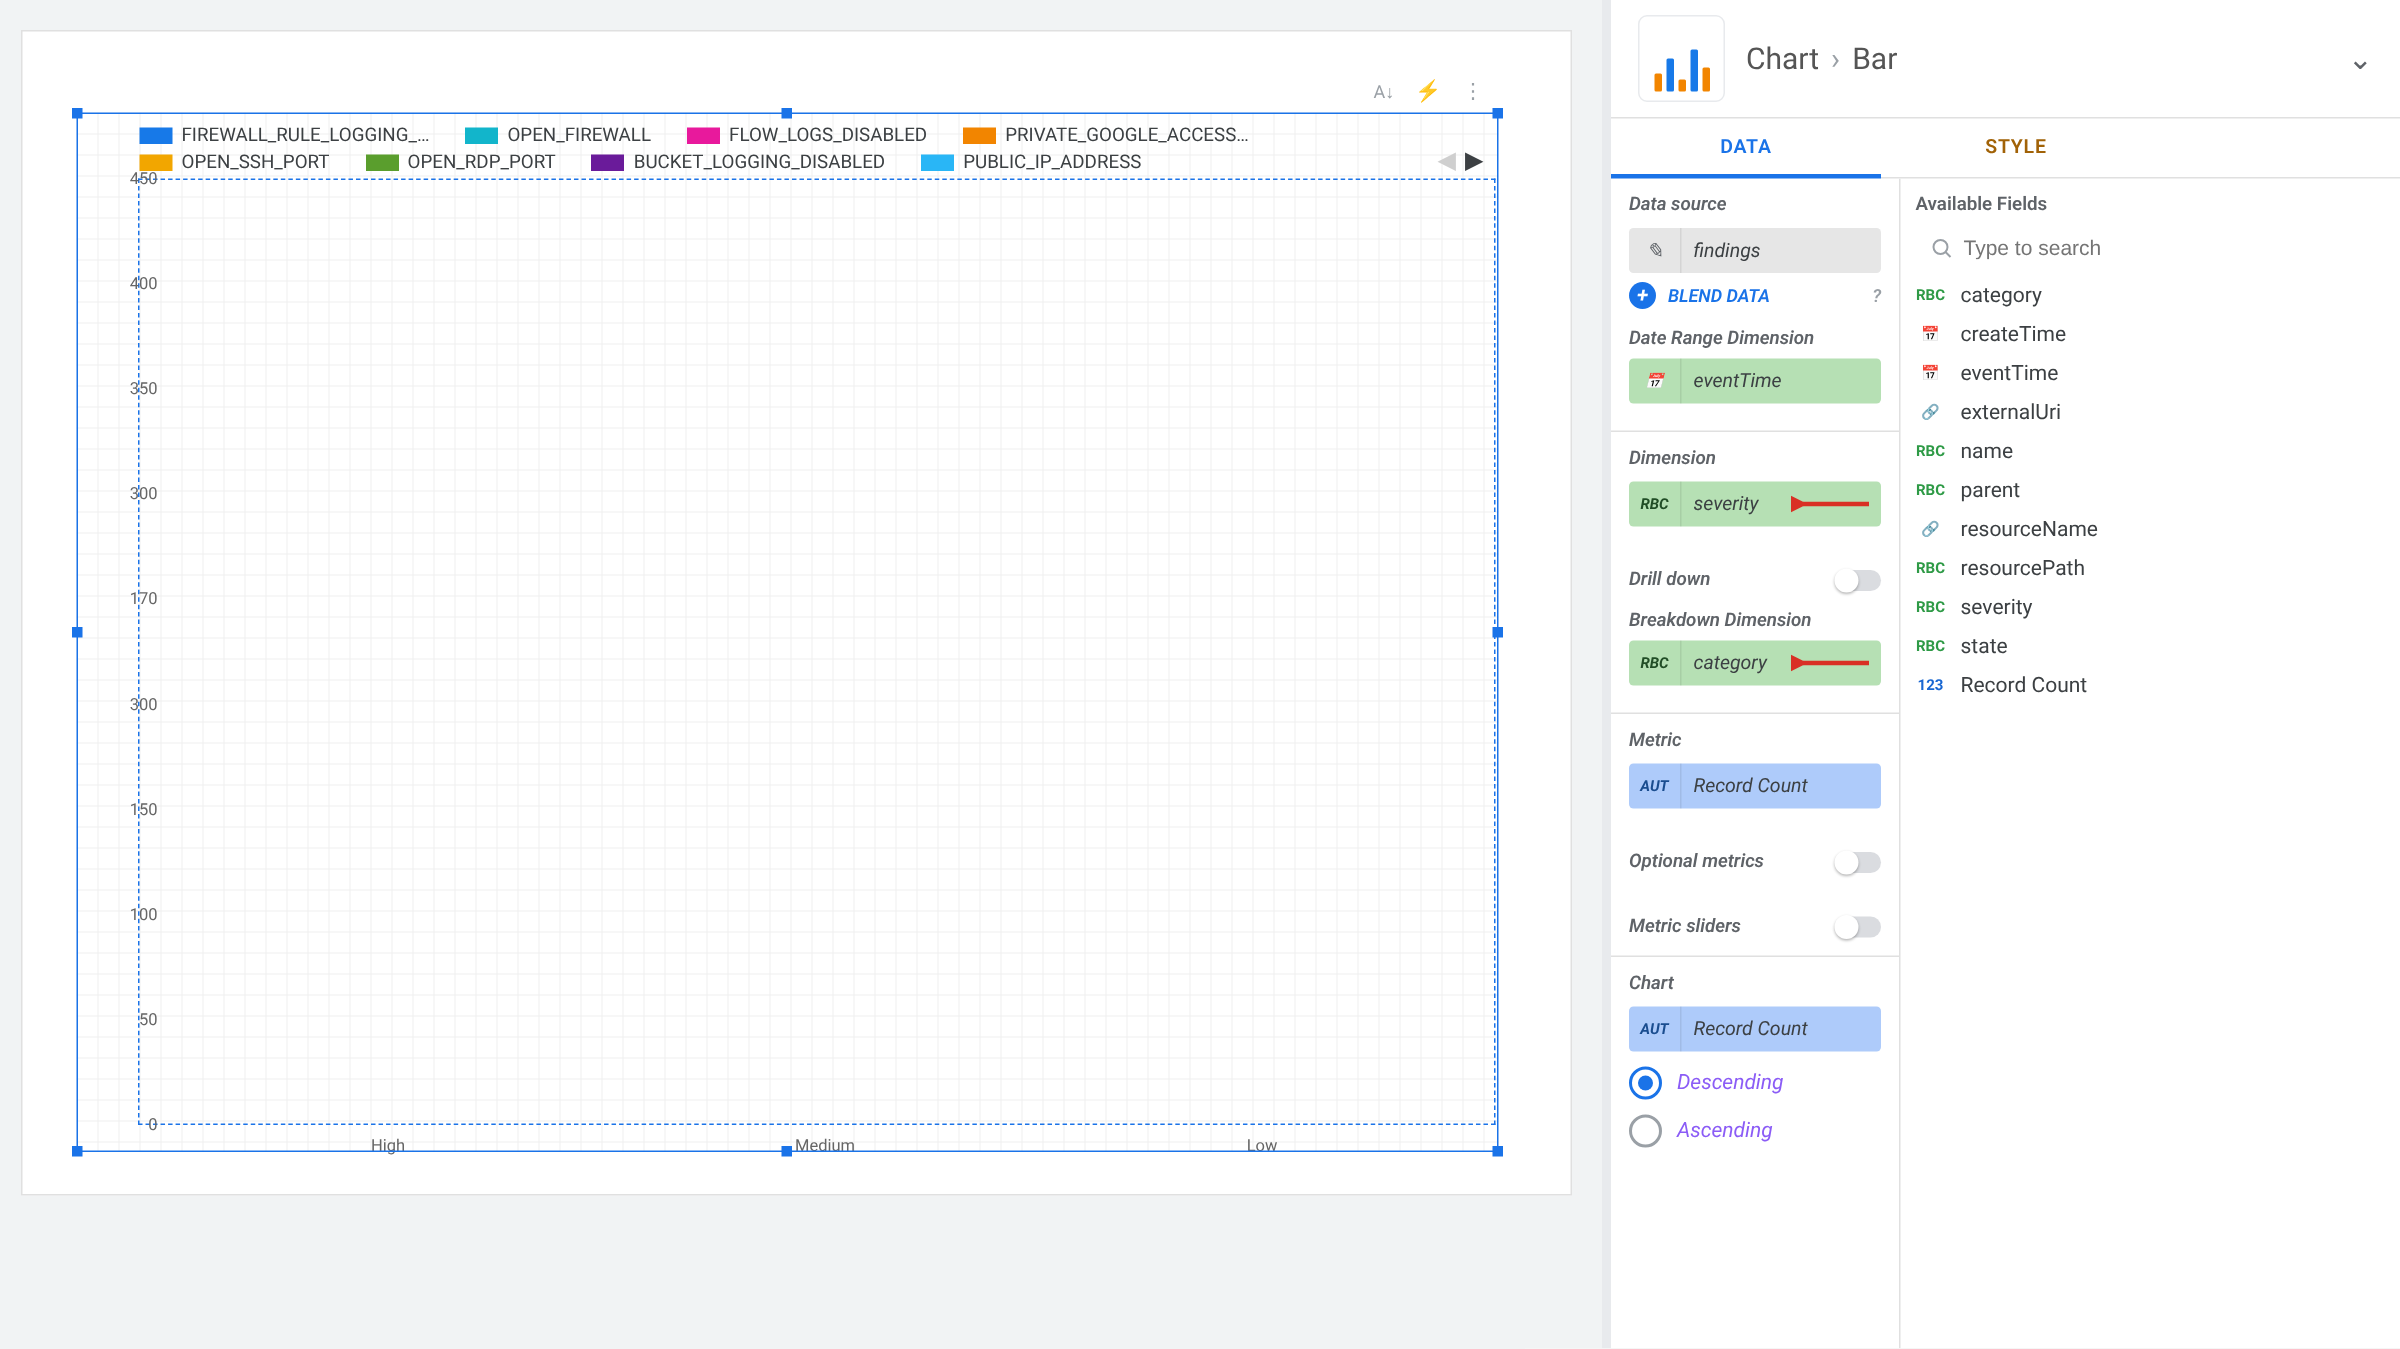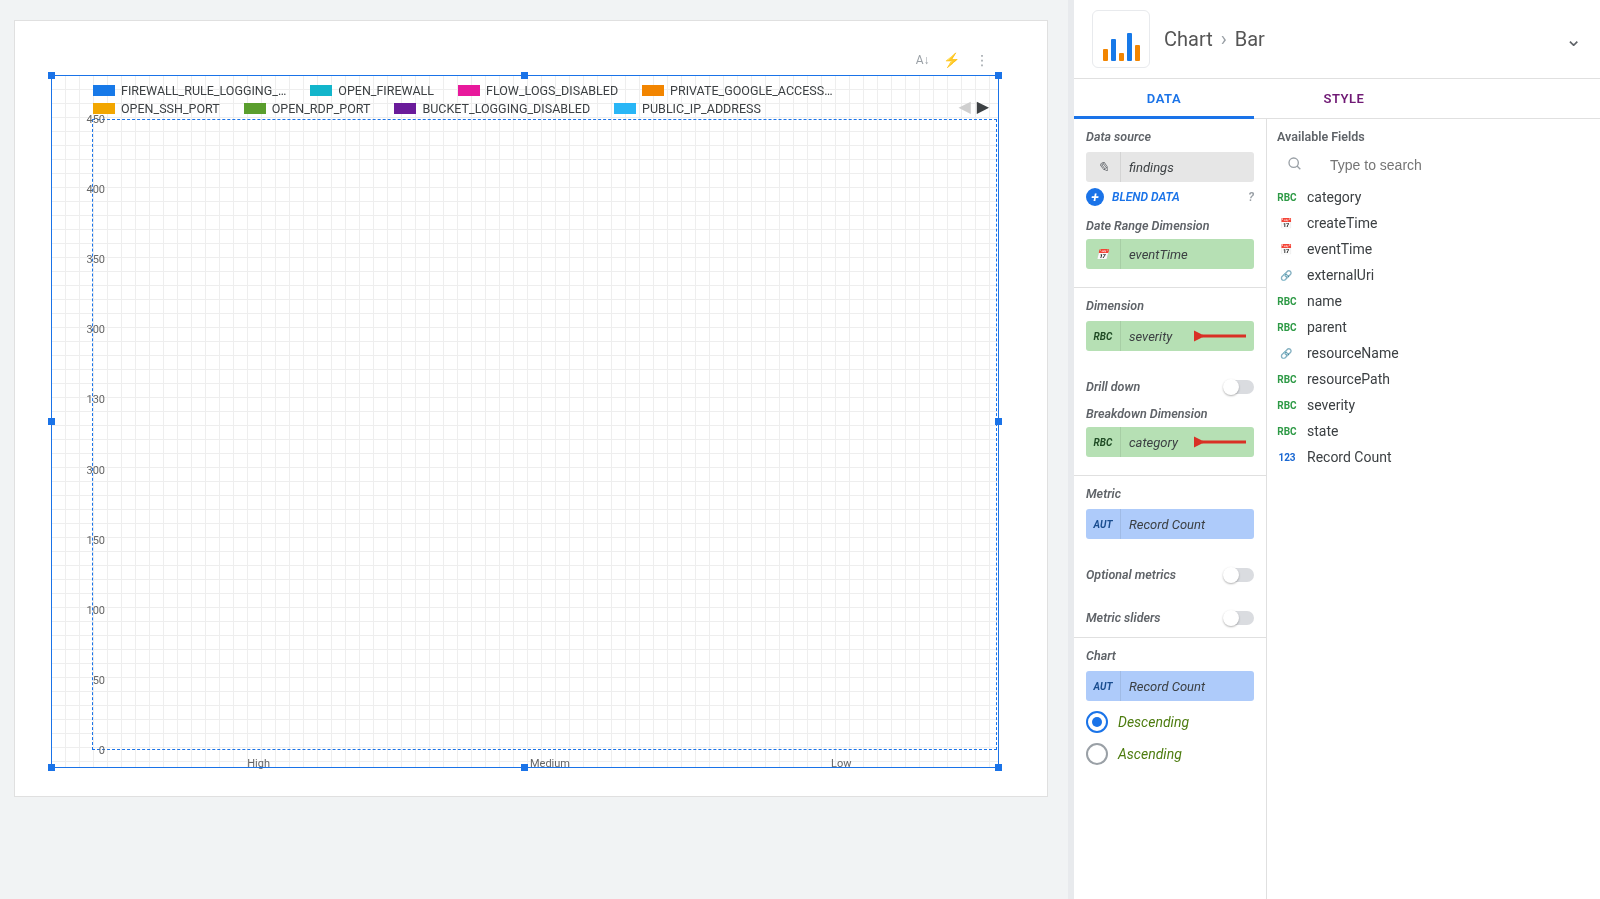--- a/index.html
+++ b/index.html
@@ -51,21 +51,21 @@
 
   
   .side{width:526px;background:#fff;border-left:6px solid #e8eaed;display:flex;flex-direction:column;}
   .side-top{display:flex;align-items:center;gap:14px;padding:10px 18px;border-bottom:1px solid var(--border);}
   .icon-chart{width:44px;height:44px;display:flex;align-items:flex-end;justify-content:center;gap:3px;border:1px solid #e8eaed;border-radius:6px;padding:6px;}
   .icon-chart i{width:5px;border-radius:1px;}
   .crumb{font-size:20px;color:#555;display:flex;gap:8px;align-items:center;}
   .crumb .sep{color:#9aa0a6;}
   .side-top .chev{margin-left:auto;color:#5f6368;font-size:20px;cursor:pointer;}
   .tabs{display:flex;}
-  .tabs .tab{flex:0 0 180px;text-align:center;padding:12px 0 10px;color:#701a75;font-weight:600;letter-spacing:.5px;font-size:13px;border-bottom:1px solid var(--border);cursor:pointer;}
+  .tabs .tab{flex:0 0 180px;text-align:center;padding:12px 0 10px;color:#a16207;font-weight:600;letter-spacing:.5px;font-size:13px;border-bottom:1px solid var(--border);cursor:pointer;}
   .tabs .tab.active{color:var(--blue);border-bottom:3px solid var(--blue);}
   .tabs .spacer{flex:1;border-bottom:1px solid var(--border);}
   .two-col{flex:1;display:flex;overflow:hidden;}
   .cfg{width:192px;border-right:1px solid var(--border);overflow-y:auto;}
   .fields{flex:1;overflow-y:auto;}
   .sect{padding:10px 12px 12px;border-bottom:1px solid var(--border);font-style:italic;}
   .sect h4{margin:0 0 8px;font-size:12.5px;color:#5f6368;font-weight:600;}
   .subh{margin:12px 0 6px;font-size:12.5px;color:#5f6368;font-weight:600;}
   .chip{position:relative;height:30px;display:flex;align-items:center;border-radius:3px;margin-bottom:6px;font-size:13px;cursor:pointer;}
   .chip .ic{width:34px;height:100%;display:flex;align-items:center;justify-content:center;font-size:10px;border-right:1px solid rgba(0,0,0,.08);}
@@ -80,26 +80,26 @@
   .blend{display:flex;align-items:center;gap:8px;font-size:12px;color:var(--blue);font-weight:600;margin-top:2px;cursor:pointer;}
   .blend .plus{width:18px;height:18px;border-radius:50%;background:var(--blue);color:#fff;display:flex;align-items:center;justify-content:center;font-size:14px;}
   .help{margin-left:auto;color:#9aa0a6;}
   .toggle{position:relative;width:30px;height:14px;background:#dadce0;border-radius:8px;cursor:pointer;}
   .toggle::after{content:"";position:absolute;width:16px;height:16px;border-radius:50%;background:#fff;top:-1px;left:-1px;box-shadow:0 1px 2px rgba(0,0,0,.3);}
   .row-between{display:flex;align-items:center;justify-content:space-between;}
 
   .arrow-ann{position:absolute;right:6px;top:50%;transform:translateY(-50%);}
   .arrow-ann svg{display:block;}
 
-  .radio{display:flex;align-items:center;gap:10px;margin-top:10px;font-size:14px;color:#4d7c0f;cursor:pointer;}
+  .radio{display:flex;align-items:center;gap:10px;margin-top:10px;font-size:14px;color:#8b5cf6;cursor:pointer;}
   .radio .dot{width:18px;height:18px;border:2px solid #9aa0a6;border-radius:50%;display:flex;align-items:center;justify-content:center;}
   .radio.sel .dot{border-color:var(--blue);}
   .radio.sel .dot::after{content:"";width:10px;height:10px;border-radius:50%;background:var(--blue);}
 
-  .search{display:flex;align-items:flex-start;gap:25px;padding:6px 10px;color:#9aa0a6;}
+  .search{display:flex;align-items:flex-end;gap:4px;padding:6px 10px;color:#9aa0a6;}
   .search svg{flex:0 0 auto;}
   .search input{border:none;outline:none;font-size:14px;color:#5f6368;width:100%;}
 
   .flist{padding:4px 0;}
   .field{display:flex;align-items:center;gap:10px;padding:5px 10px;font-size:14px;cursor:grab;}
   .field .t{width:20px;text-align:center;font-weight:700;font-size:10px;}
   .field .t.abc{color:var(--abc);}
   .field .t.cal{color:var(--abc);}
   .field .t.lnk{color:var(--link);}
   .field .t.num{color:var(--num);}
@@ -174,21 +174,21 @@
           <div class="yaxis grid" style="top: 77.7778%;"></div>
           <div class="yaxis">
             <div class="tick" style="top: 66.6667%; transform: translateY(-50%);">150</div>
           </div>
           <div class="yaxis grid" style="top: 66.6667%;"></div>
           <div class="yaxis">
             <div class="tick" style="top: 55.5556%; transform: translateY(-50%);">300</div>
           </div>
           <div class="yaxis grid" style="top: 55.5556%;"></div>
           <div class="yaxis">
-            <div class="tick" style="top: 44.4444%; transform: translateY(-50%);">130</div>
+            <div class="tick" style="top: 44.4444%; transform: translateY(-50%);">170</div>
           </div>
           <div class="yaxis grid" style="top: 44.4444%;"></div>
           <div class="yaxis">
             <div class="tick" style="top: 33.3333%; transform: translateY(-50%);">300</div>
           </div>
           <div class="yaxis grid" style="top: 33.3333%;"></div>
           <div class="yaxis">
             <div class="tick" style="top: 22.2222%; transform: translateY(-50%);">350</div>
           </div>
           <div class="yaxis grid" style="top: 22.2222%;"></div>

